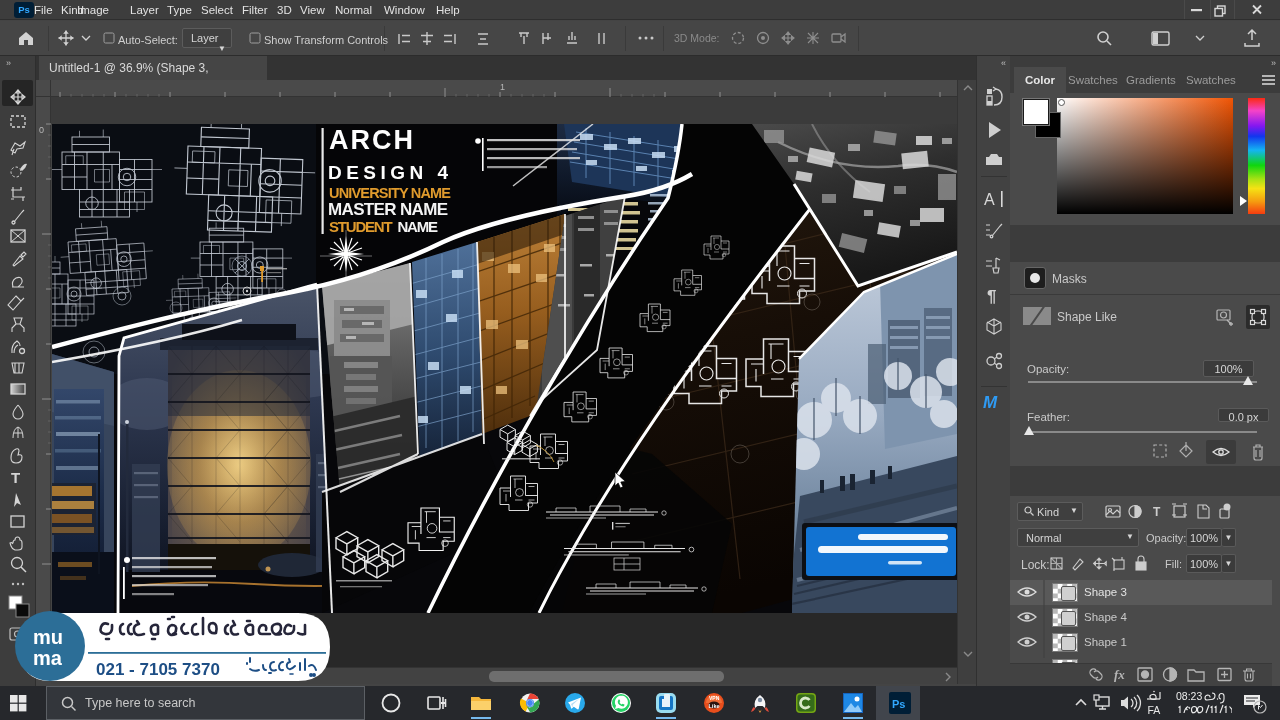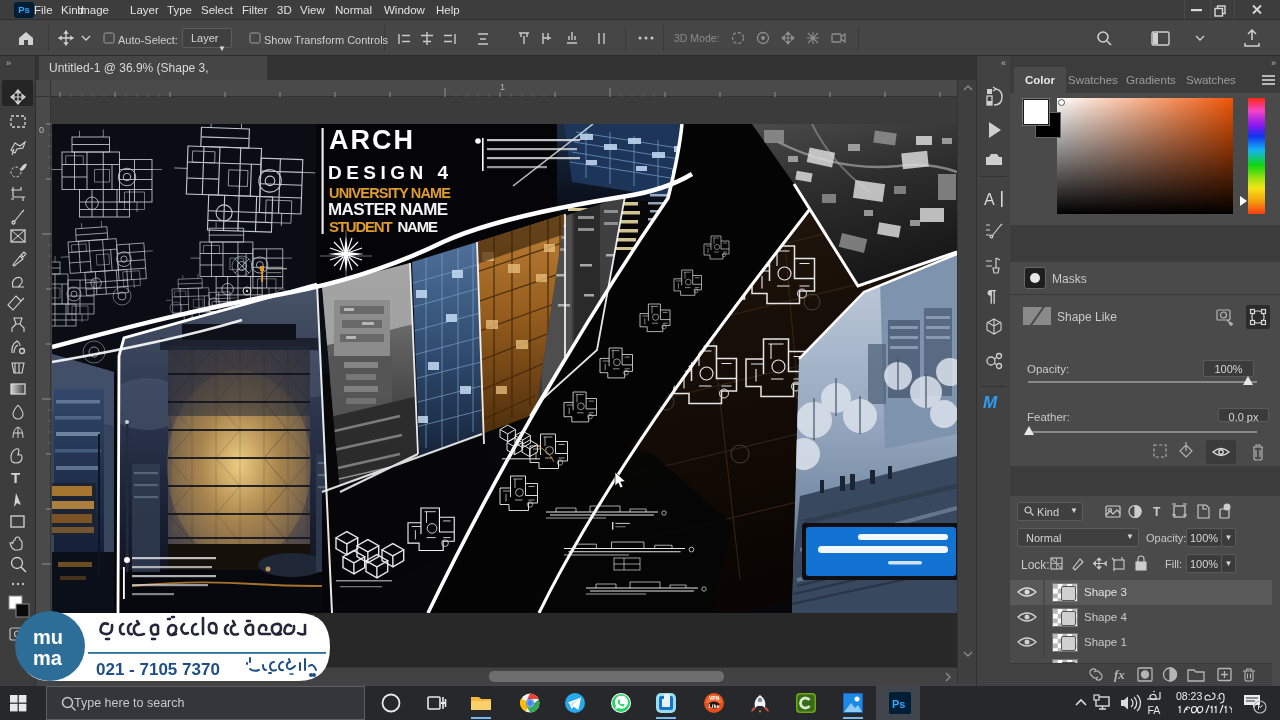--- a/index.html
+++ b/index.html
@@ -1081,21 +1081,21 @@
   <div id="taskbar">
     <svg style="position:absolute;left:10px;top:9px" width="18" height="17" viewBox="0 0 18 17" fill="#e8e8e8">
       <rect x="0" y="0" width="7.6" height="7.6"></rect>
         <rect x="8.8" y="0" width="7.6" height="7.6"></rect>
         <rect x="0" y="8.8" width="7.6" height="7.6"></rect>
         <rect x="8.8" y="8.8" width="7.6" height="7.6"></rect>
     </svg>
     <div id="search"><svg style="position:absolute;left:14px;top:9px" width="16" height="16" viewBox="0 0 16 16">
           <circle cx="6.5" cy="6.5" r="5" fill="none" stroke="#c8c8c8" stroke-width="1.5"></circle>
           <path d="M10.5,10.5 l4,4" stroke="#c8c8c8" stroke-width="1.5"></path>
-        </svg><span style="margin-left:27px">Type here to search</span></div>
+        </svg><span style="margin-left:38px">Type here to search</span></div>
     
     <svg class="ticon" style="left:379px" width="24" height="24" viewBox="0 0 24 24">
         <circle cx="12" cy="12" r="8.5" fill="none" stroke="#e8e8e8" stroke-width="1.8"></circle>
       </svg>
     <svg class="ticon" style="left:424px" width="24" height="24" viewBox="0 0 24 24">
         <g fill="none" stroke="#e8e8e8" stroke-width="1.6">
           <rect x="4" y="6" width="12" height="12" rx="1"></rect>
           <path d="M19,6 v12 M21.5,8 v8"></path>
         </g>
         <rect x="17" y="11" width="5" height="2" fill="#e8e8e8"></rect>

